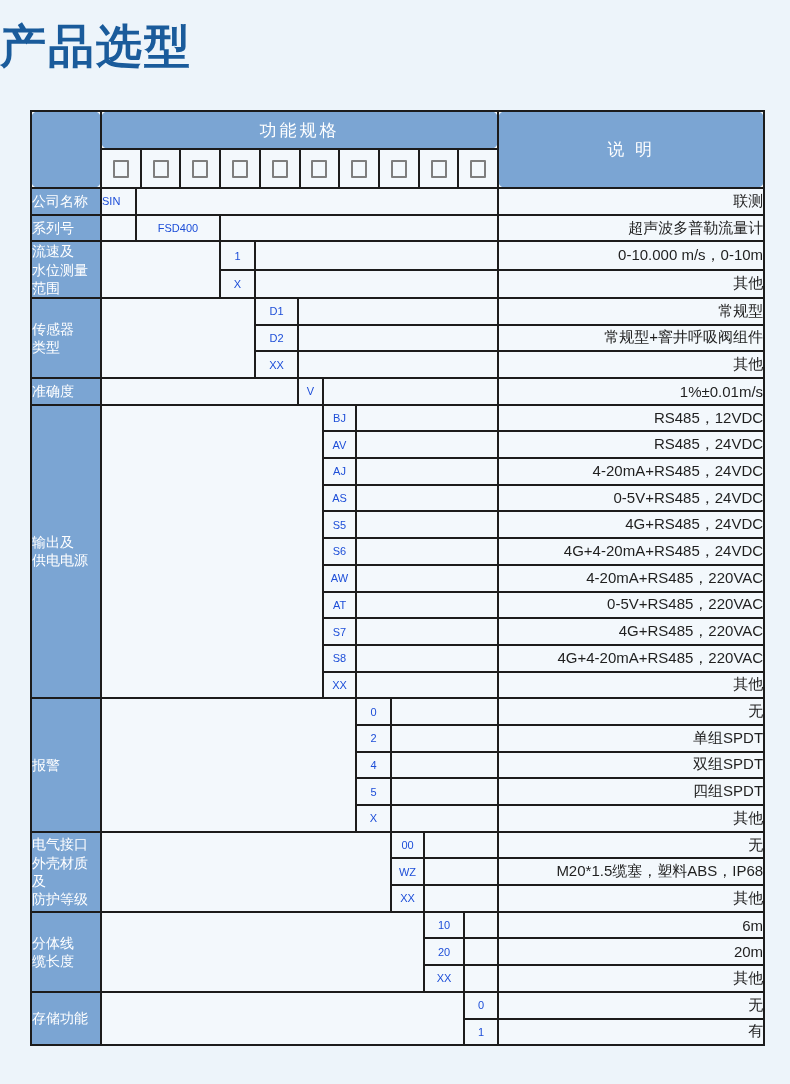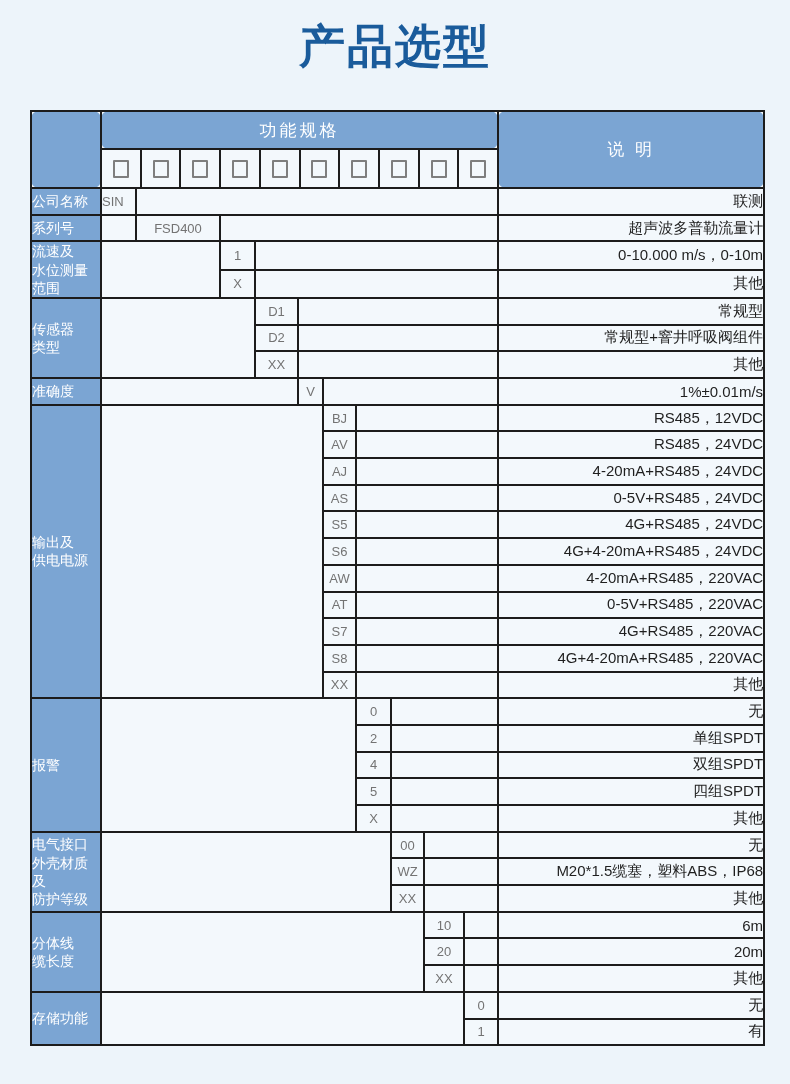--- a/index.html
+++ b/index.html
@@ -12,21 +12,20 @@
   }
   html,body{margin:0;padding:0;}
   body{
     width:790px;height:1084px;position:relative;
     background:var(--page-bg);
     font-family:"Liberation Sans","DejaVu Sans",sans-serif;
     -webkit-font-smoothing:antialiased;
   }
   .title{
     margin:0;padding-top:16px;
-    text-align:center;
     font-size:46px;font-weight:800;letter-spacing:2px;
     color:var(--title-blue);
   }
   table.sel-table{
     position:absolute;left:30px;top:110px;width:733px;
     border-collapse:collapse;table-layout:fixed;
     background:var(--cell-bg);
   }
   table.sel-table td{
     border:2px solid var(--line);
@@ -55,21 +54,21 @@
   }
   
   tbody tr{height:26.7px;}
   td.label-cell{
     background:var(--header-blue);
     color:#ffffff;text-align:left;
     font-size:14px;line-height:1.3;padding:0 1px;
   }
   td.code-cell{
     background:var(--cell-bg);
-    text-align:center;font-size:13px;color:#737373;
+    text-align:center;font-size:11px;color:#1d4ed8;
   }
   td.code-left{text-align:left;padding-left:3px;}
   td.blank-cell{background:var(--cell-bg);}
   td.desc-cell{
     background:var(--cell-bg);
     text-align:right;font-size:15px;color:#1f1f1f;
   }
 </style>
 </head>
 <body>

